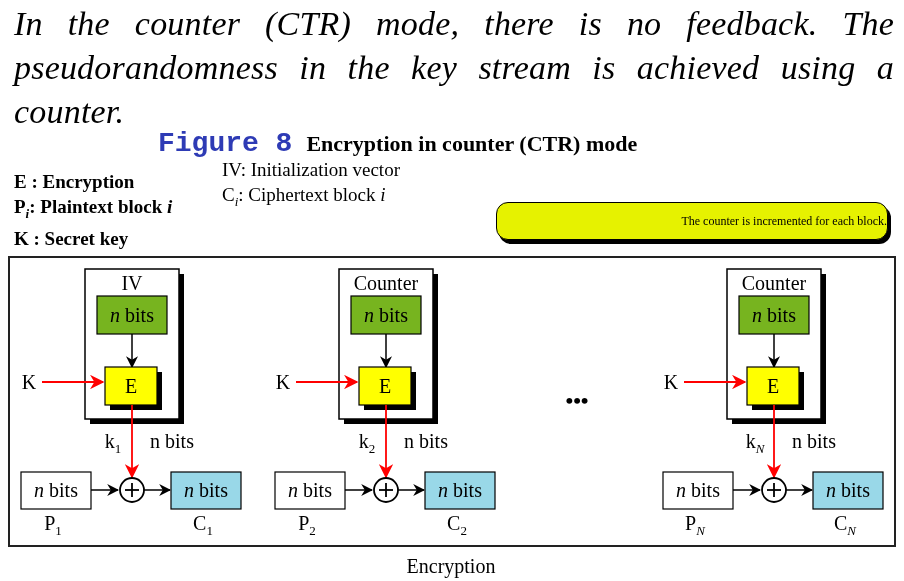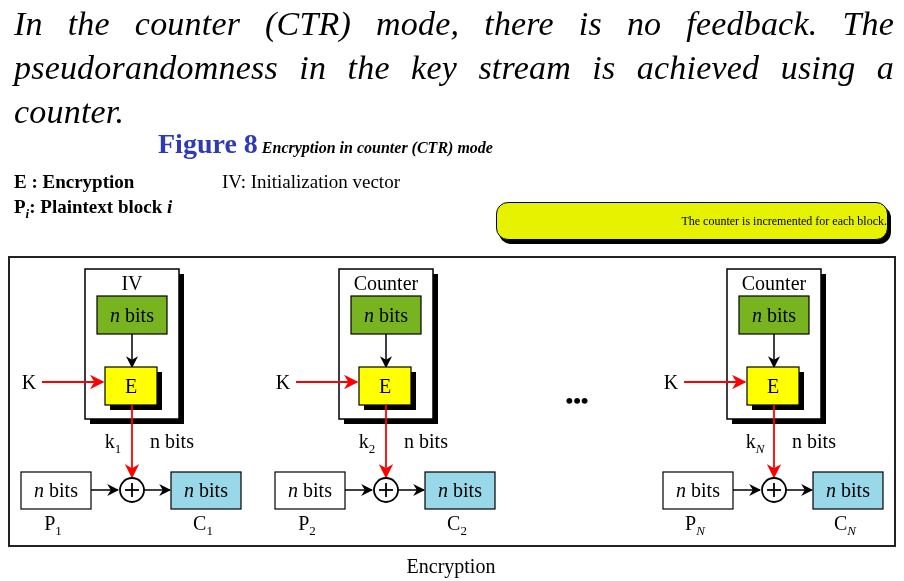--- a/index.html
+++ b/index.html
@@ -1,41 +1,43 @@
 <!DOCTYPE html>
 <html><head>
 <meta charset="utf-8">
 <style>
   html, body { margin:0; padding:0; background:#ffffff; }
   body { width:904px; height:581px; position:relative; overflow:hidden; font-family:"Liberation Serif", serif; color:#000; }
   .intro { position:absolute; left:14px; top:2px; width:880px; font-family:"Liberation Serif", serif; font-weight:normal; font-style:italic; font-size:34px; line-height:44px; text-align:justify; text-align-last:left; letter-spacing:0.2px; }
   .fig-title { position:absolute; left:158px; top:128px; white-space:nowrap; }
-  .fig-num { font-family:Liberation Serif, serif; font-weight:bold; color:#2e3bb5; font-size:28px; }
-  .fig-cap { font-family:"Liberation Serif", serif; font-weight:bold; font-style:italic; font-size:16px; }
+  .fig-num { font-family:Liberation Mono, monospace; font-weight:bold; color:#2e3bb5; font-size:28px; }
+  .fig-cap { font-family:"Liberation Serif", serif; font-weight:bold; font-size:22px; margin-left:10px; }
   .legend { position:absolute; font-size:19px; line-height:25px; white-space:nowrap; }
   .legend sub { font-size:13px; font-style:italic; }
   .callout { position:absolute; left:496px; top:202px; width:390px; height:36px; background:#e6f200; border:1.5px solid #000; border-radius:12px; box-shadow:3px 4px 0 #000; font-size:12px; line-height:36px; text-align:right; }
   svg text { font-family:"Liberation Serif", serif; }
 </style>
 </head>
 <body>
 
 <div class="intro">In the counter (CTR) mode, there is no feedback. The pseudorandomness in the key stream is achieved using a counter.</div>
 
 <div class="fig-title">
   <span class="fig-num">Figure 8</span>
   <span class="fig-cap">Encryption in counter (CTR) mode</span>
 </div>
 
 <div class="legend" style="left:14px; top:169px;font-weight:bold;">
   <div><span>E</span><span> : Encryption</span></div>
   <div><span>P</span><sub>i</sub><span>: Plaintext block </span><i>i</i></div>
+  <div><span>K</span><span> : Secret key</span></div>
 </div>
-<div class="legend" style="left:222px; top:169px;">
+<div class="legend" style="left:222px; top:157px;">
   <div><span>IV</span><span>: Initialization vector</span></div>
+  <div><span>C</span><sub>i</sub><span>: Ciphertext block </span><i>i</i></div>
 </div>
 
 <div class="callout">The counter is incremented for each block.</div>
 
 <svg id="diagram" width="904" height="581" style="position:absolute; left:0; top:0;" xmlns="http://www.w3.org/2000/svg">
   <defs>
     <marker id="ah-black" viewBox="0 0 10 10" refX="9" refY="5" markerWidth="8" markerHeight="8" orient="auto-start-reverse">
       <path d="M0,0 L10,5 L0,10 L3,5 z" fill="#000"></path>
     </marker>
     <marker id="ah-red" viewBox="0 0 10 10" refX="9" refY="5" markerWidth="8" markerHeight="8" orient="auto-start-reverse">

